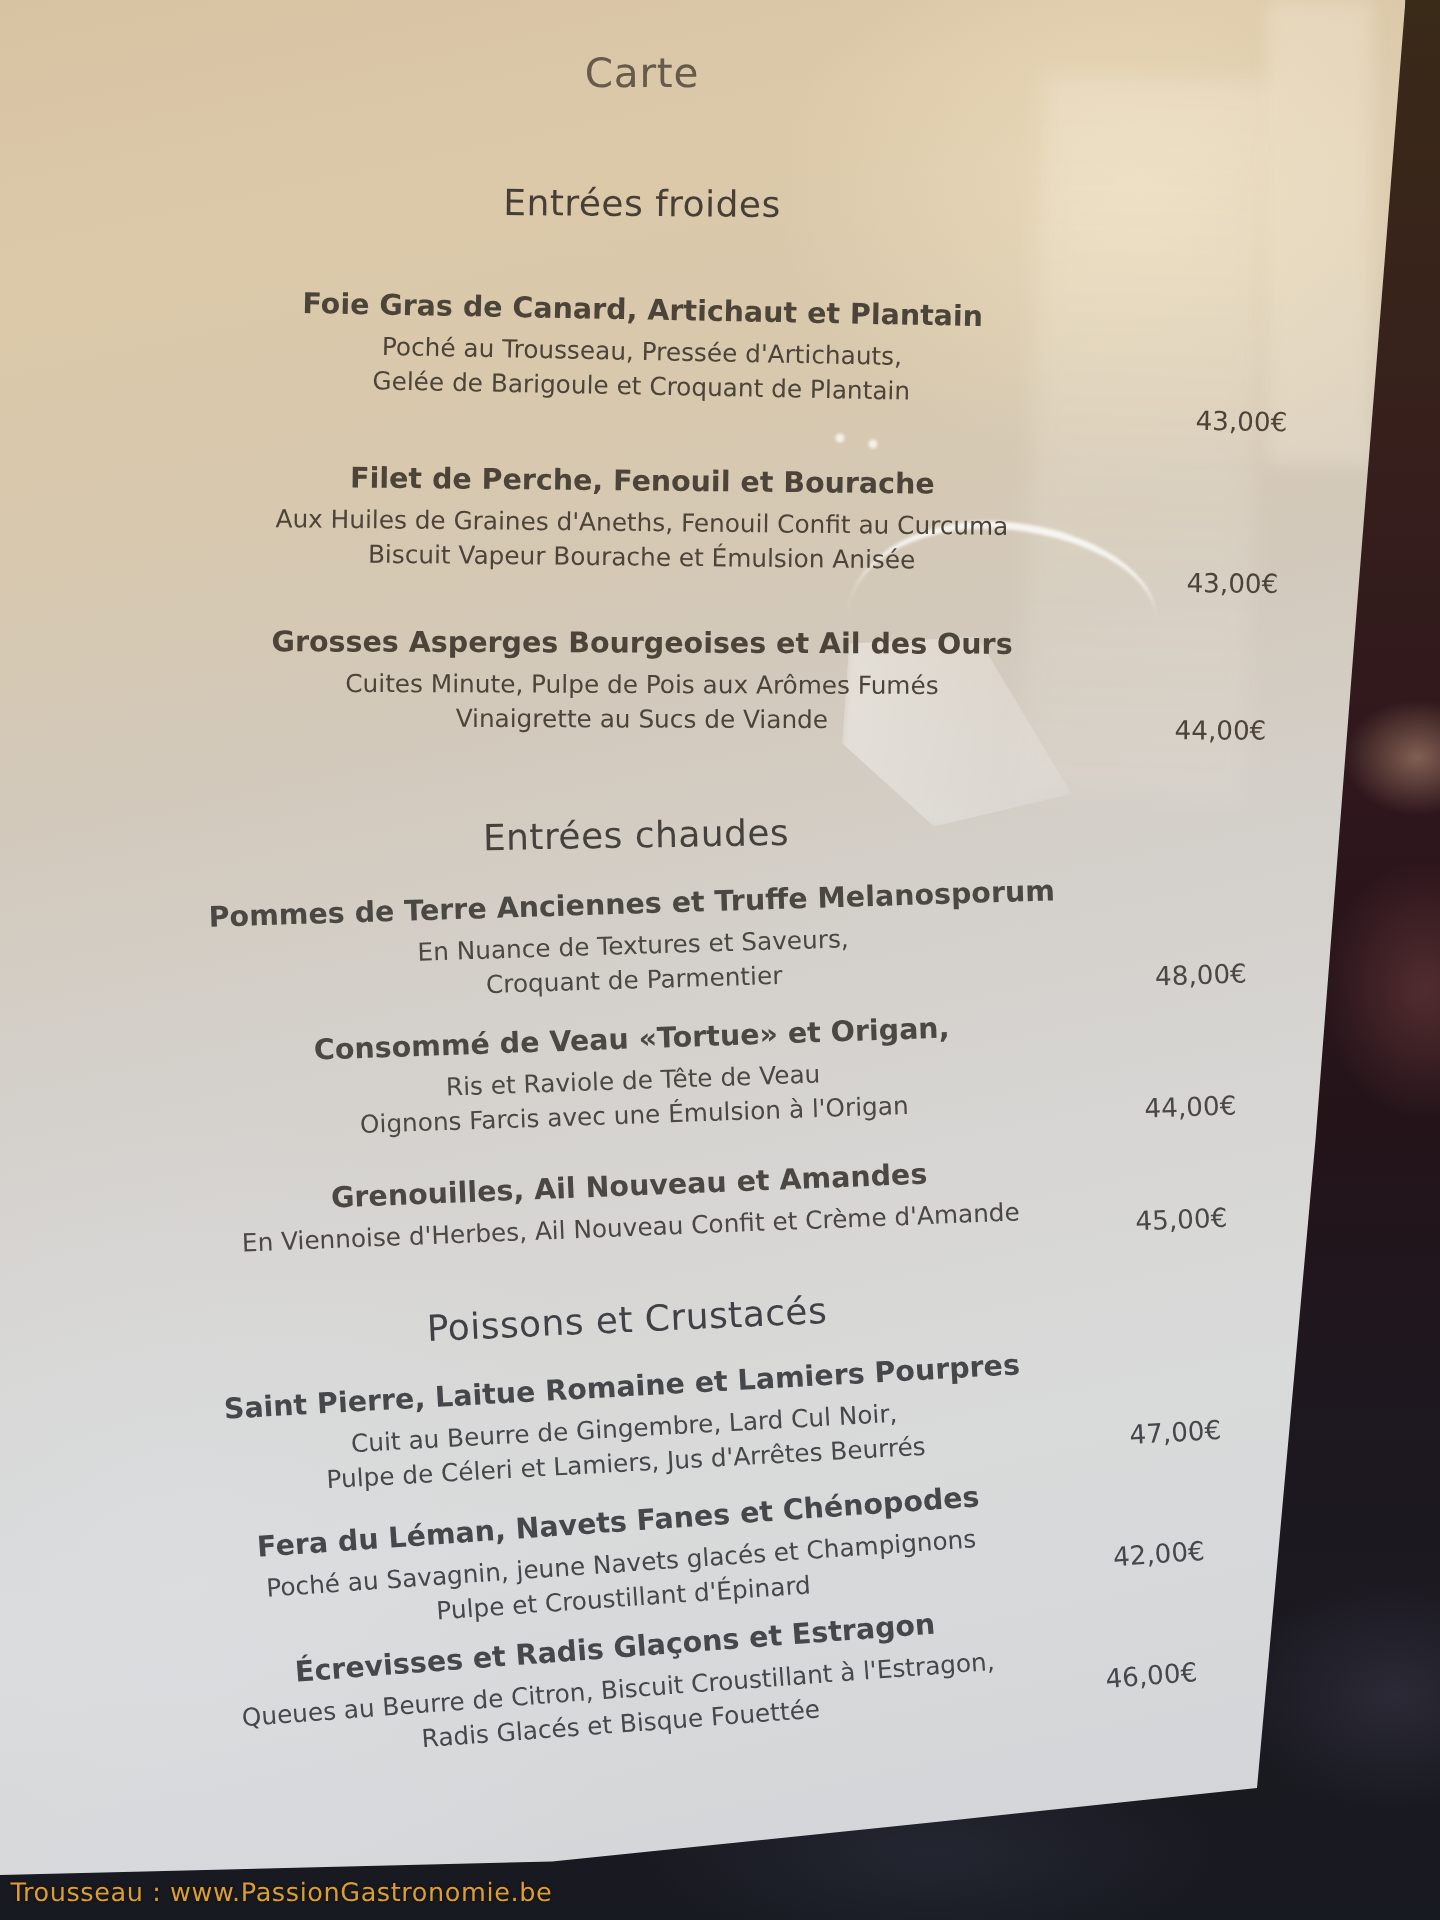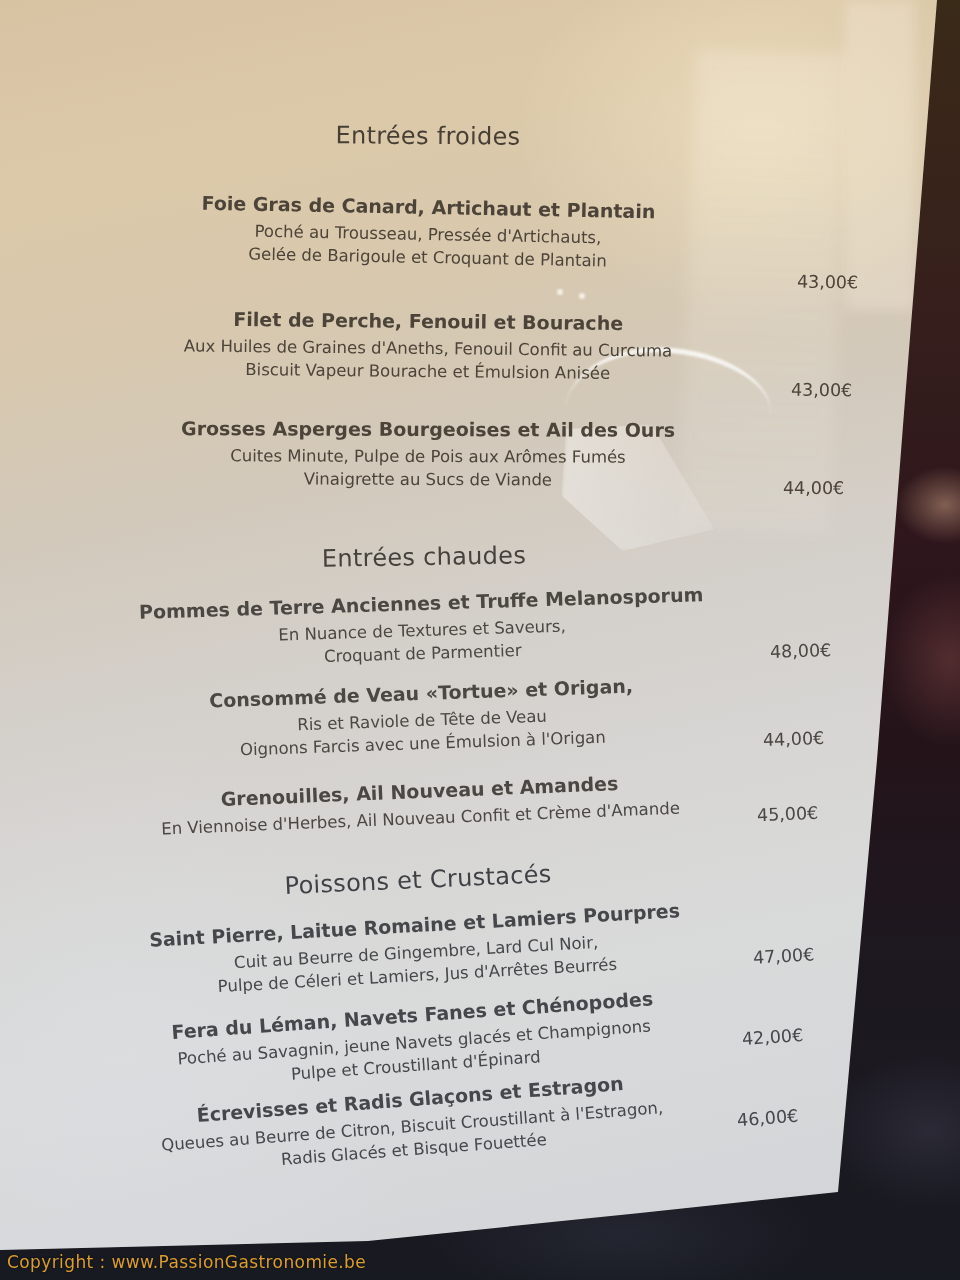--- a/index.html
+++ b/index.html
@@ -62,20 +62,21 @@
   <div class="photo-bg"></div>
 
   <div class="paper">
     <div class="refl band1"></div>
     <div class="refl band2"></div>
     <div class="refl arc"></div>
     <div class="refl wedge"></div>
     <div class="refl speck" style="left:557px;top:289px;"></div>
     <div class="refl speck" style="left:579px;top:293px;"></div>
 
+    <div class="txt menu-title" style="left:88px;top:34px;">Carte</div>
 
     <div class="txt heading h1" style="left:88px;top:122px;transform:rotate(.4deg);">Entrées froides</div>
 
     <div class="txt item s1" style="left:88px;top:196px;transform:rotate(1.1deg);">
       <div class="t">Foie Gras de Canard, Artichaut et Plantain</div>
       <div class="d">Poché au Trousseau, Pressée d'Artichauts,</div>
       <div class="d">Gelée de Barigoule et Croquant de Plantain</div>
     </div>
     <div class="price s1" style="left:797px;top:272px;transform:rotate(1deg);">43,00€</div>
 
@@ -132,14 +133,14 @@
     <div class="price s3" style="left:742px;top:1027px;transform:rotate(-4deg);">42,00€</div>
 
     <div class="txt item s3" style="left:72px;top:1088px;transform:rotate(-4.3deg);">
       <div class="t">Écrevisses et Radis Glaçons et Estragon</div>
       <div class="d">Queues au Beurre de Citron, Biscuit Croustillant à l'Estragon,</div>
       <div class="d">Radis Glacés et Bisque Fouettée</div>
     </div>
     <div class="price s3" style="left:737px;top:1108px;transform:rotate(-4.3deg);">46,00€</div>
   </div>
 
-  <div class="watermark" style="color: rgb(220, 158, 46);">Copyright : www.PassionGastronomie.be</div>
+  <div class="watermark" style="color: rgb(220, 158, 46);">Trousseau : www.PassionGastronomie.be</div>
 </div>
 
 </body></html>

